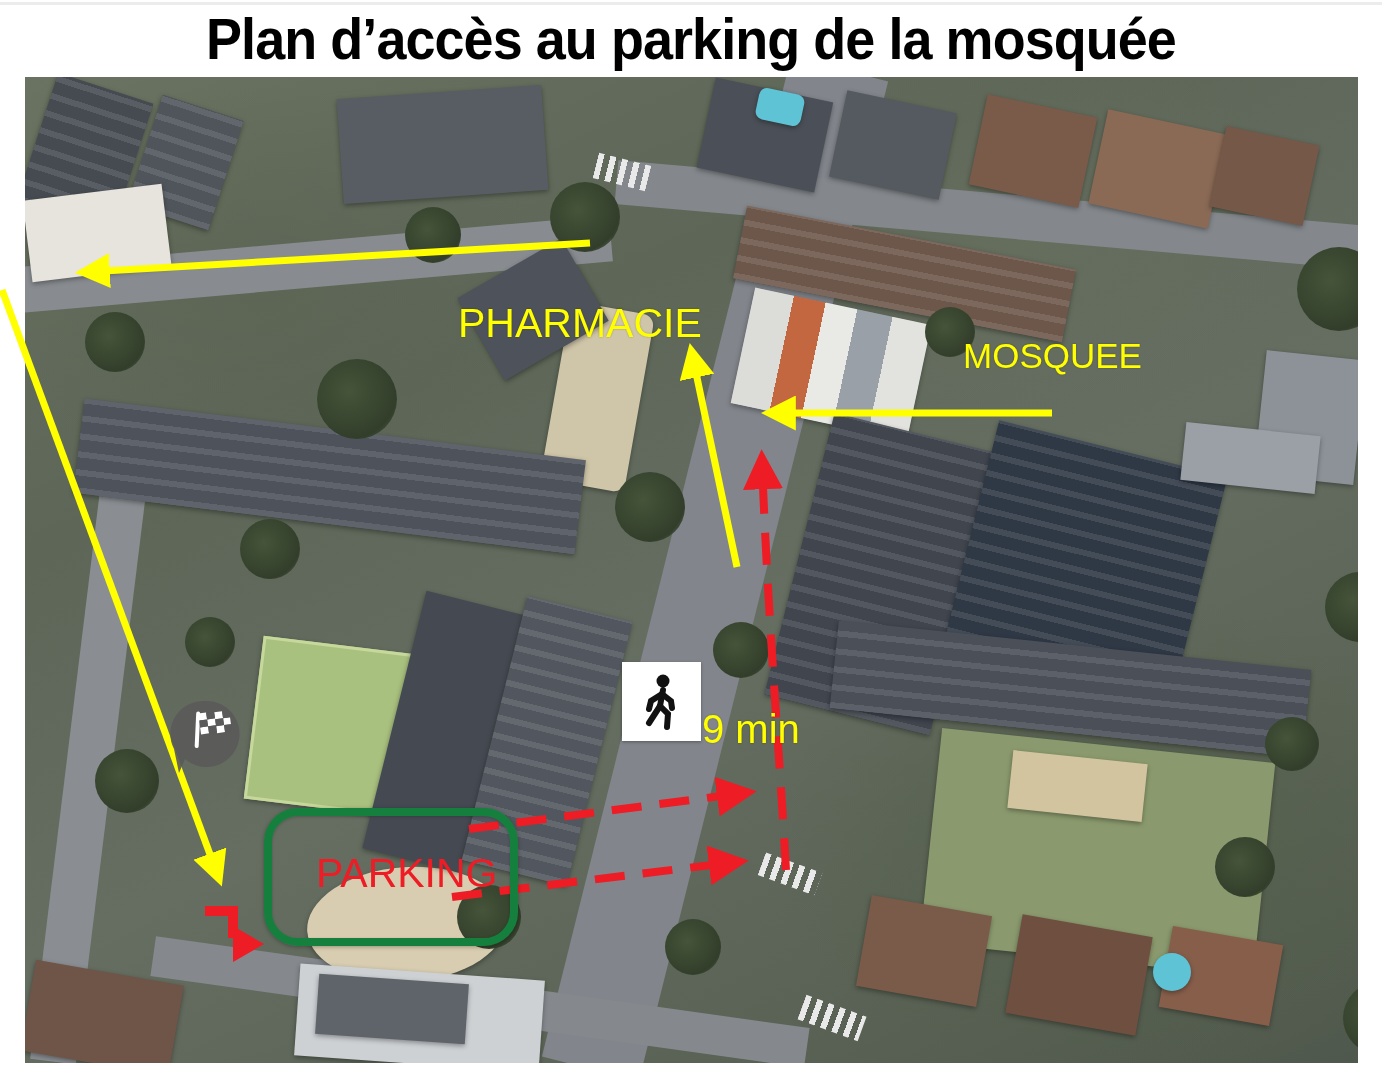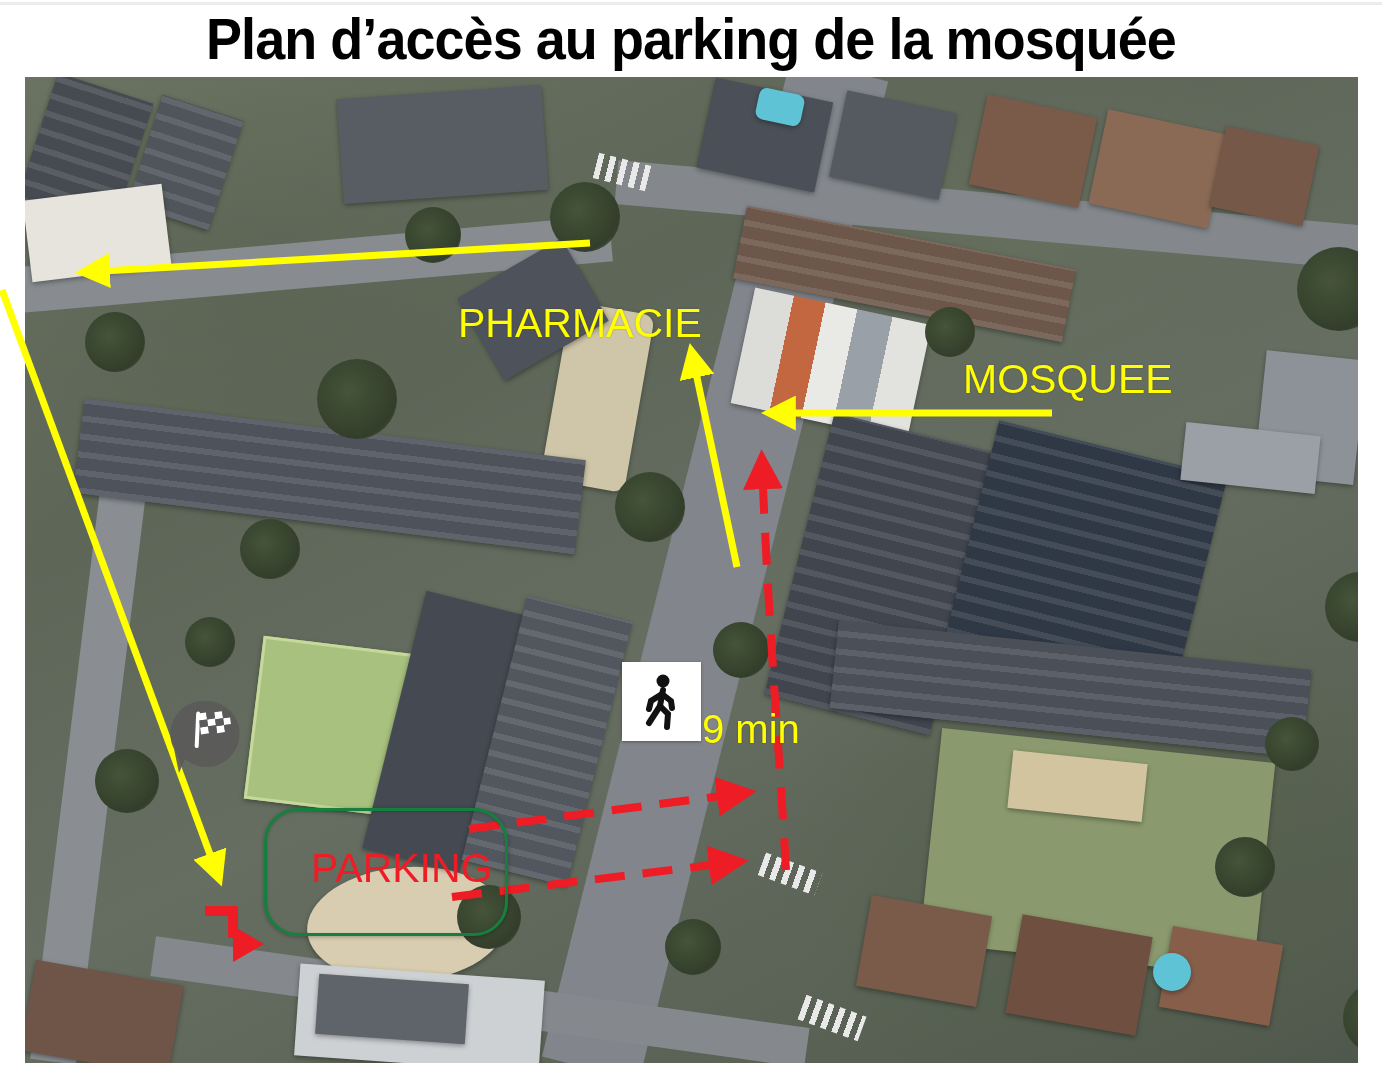--- a/index.html
+++ b/index.html
@@ -28,31 +28,31 @@
   .feat.cw{box-shadow:none;background:repeating-linear-gradient(90deg,#e9e9e9 0 6px,transparent 6px 12px);}
   .feat.stripe-roof{background:linear-gradient(90deg,#dcdcd8 0 22%,#c2673f 22% 40%,#e9e9e6 40% 58%,#9aa0a8 58% 78%,#e2e2de 78% 100%);}
   .feat.rows{background-image:repeating-linear-gradient(0deg,rgba(255,255,255,.10) 0 6px,transparent 6px 18px);}
   
   #overlay{position:absolute;left:0;top:0;width:1382px;height:1080px;pointer-events:none;}
   .maplabel{position:absolute;font-weight:400;white-space:nowrap;z-index:30;
     text-shadow:0 0 2px rgba(0,0,0,.25);}
   .yellow{color:#ffff00;}
   .parking-box{
     position:absolute;left:264px;top:808px;width:238px;height:122px;z-index:25;
-    border:3px solid #15803d;border-radius:34px;
+    border:8px solid #15803d;border-radius:34px;
     box-shadow:0 1px 4px rgba(0,0,0,.3), inset 0 1px 3px rgba(0,0,0,.2);
   }
   .parking-label{position:absolute;left:44px;top:34px;font-size:41px;color:#ee1c25;font-weight:400;}
   .walk-box{
     position:absolute;left:622px;top:662px;width:79px;height:79px;background:#ffffff;z-index:26;
     display:flex;align-items:center;justify-content:center;box-shadow:0 1px 3px rgba(0,0,0,.35);
   }
   .flag-pin{position:absolute;left:166px;top:699px;width:80px;height:76px;z-index:24;}
   .lbl-pharmacie{left:458px;top:300px;font-size:41px;}
-  .lbl-mosquee{left:963px;top:356px;font-size:41px;}
+  .lbl-mosquee{left:963px;top:336px;font-size:35px;}
   .lbl-min{left:702px;top:707px;font-size:40px;z-index:27;}
 </style>
 </head>
 <body>
 
 <div class="top-rule"></div>
 <h1 class="slide-title">Plan d’accès au parking de la mosquée</h1>
 
 <div id="aerial">
     <div class="feat road" style="left: 640px; top: -23px; width: 100px; height: 1030px; background-color: rgb(130, 134, 140); transform: rotate(14deg);"></div>

